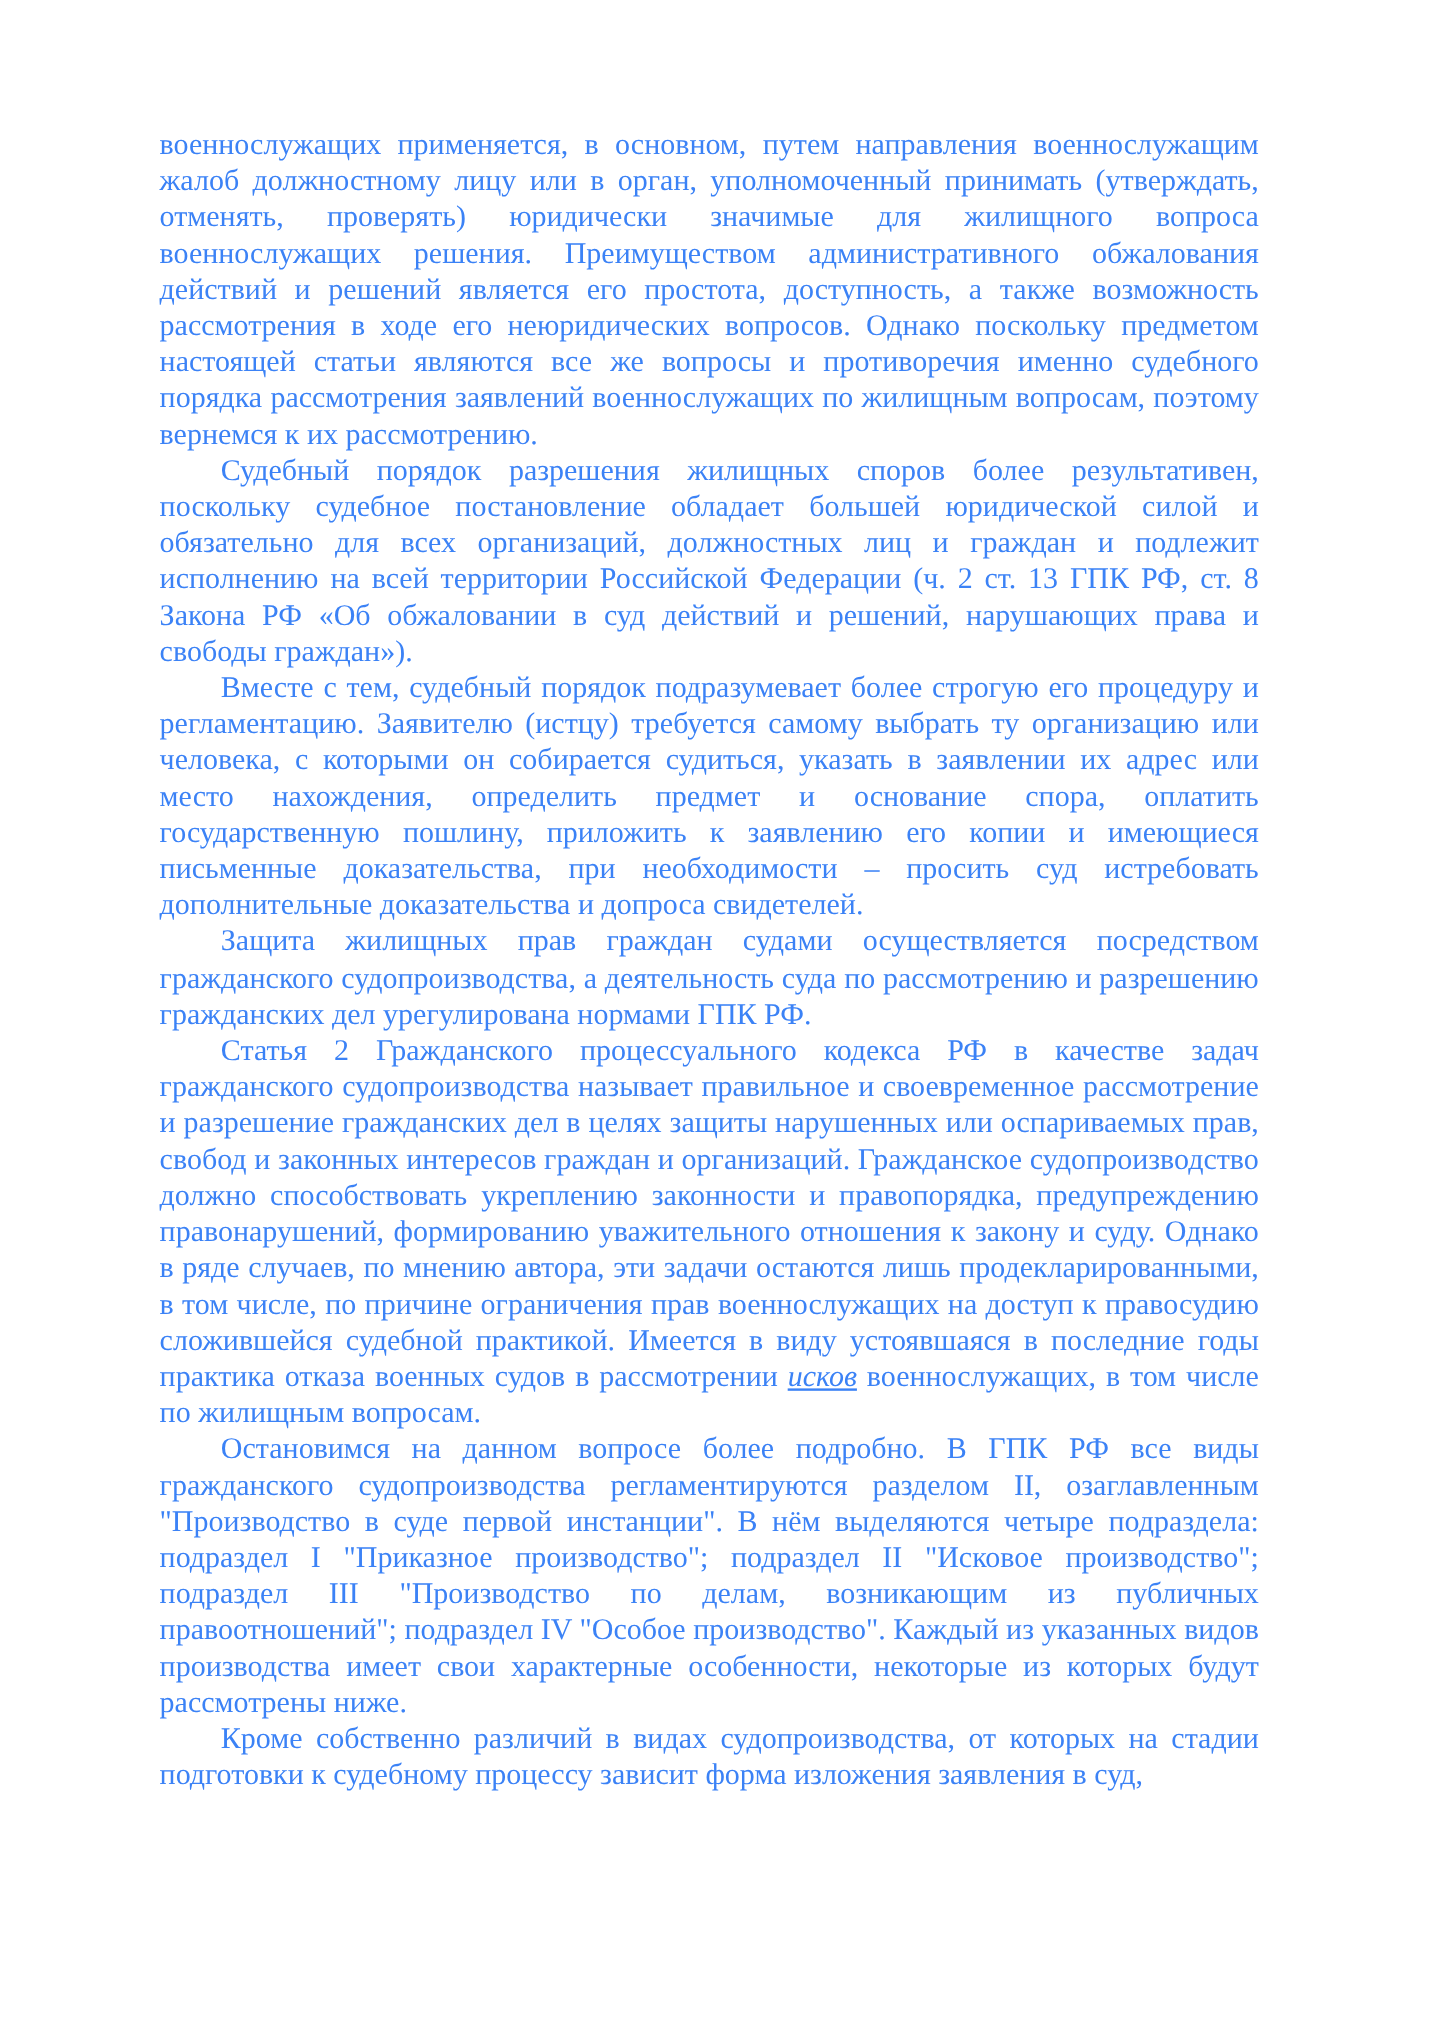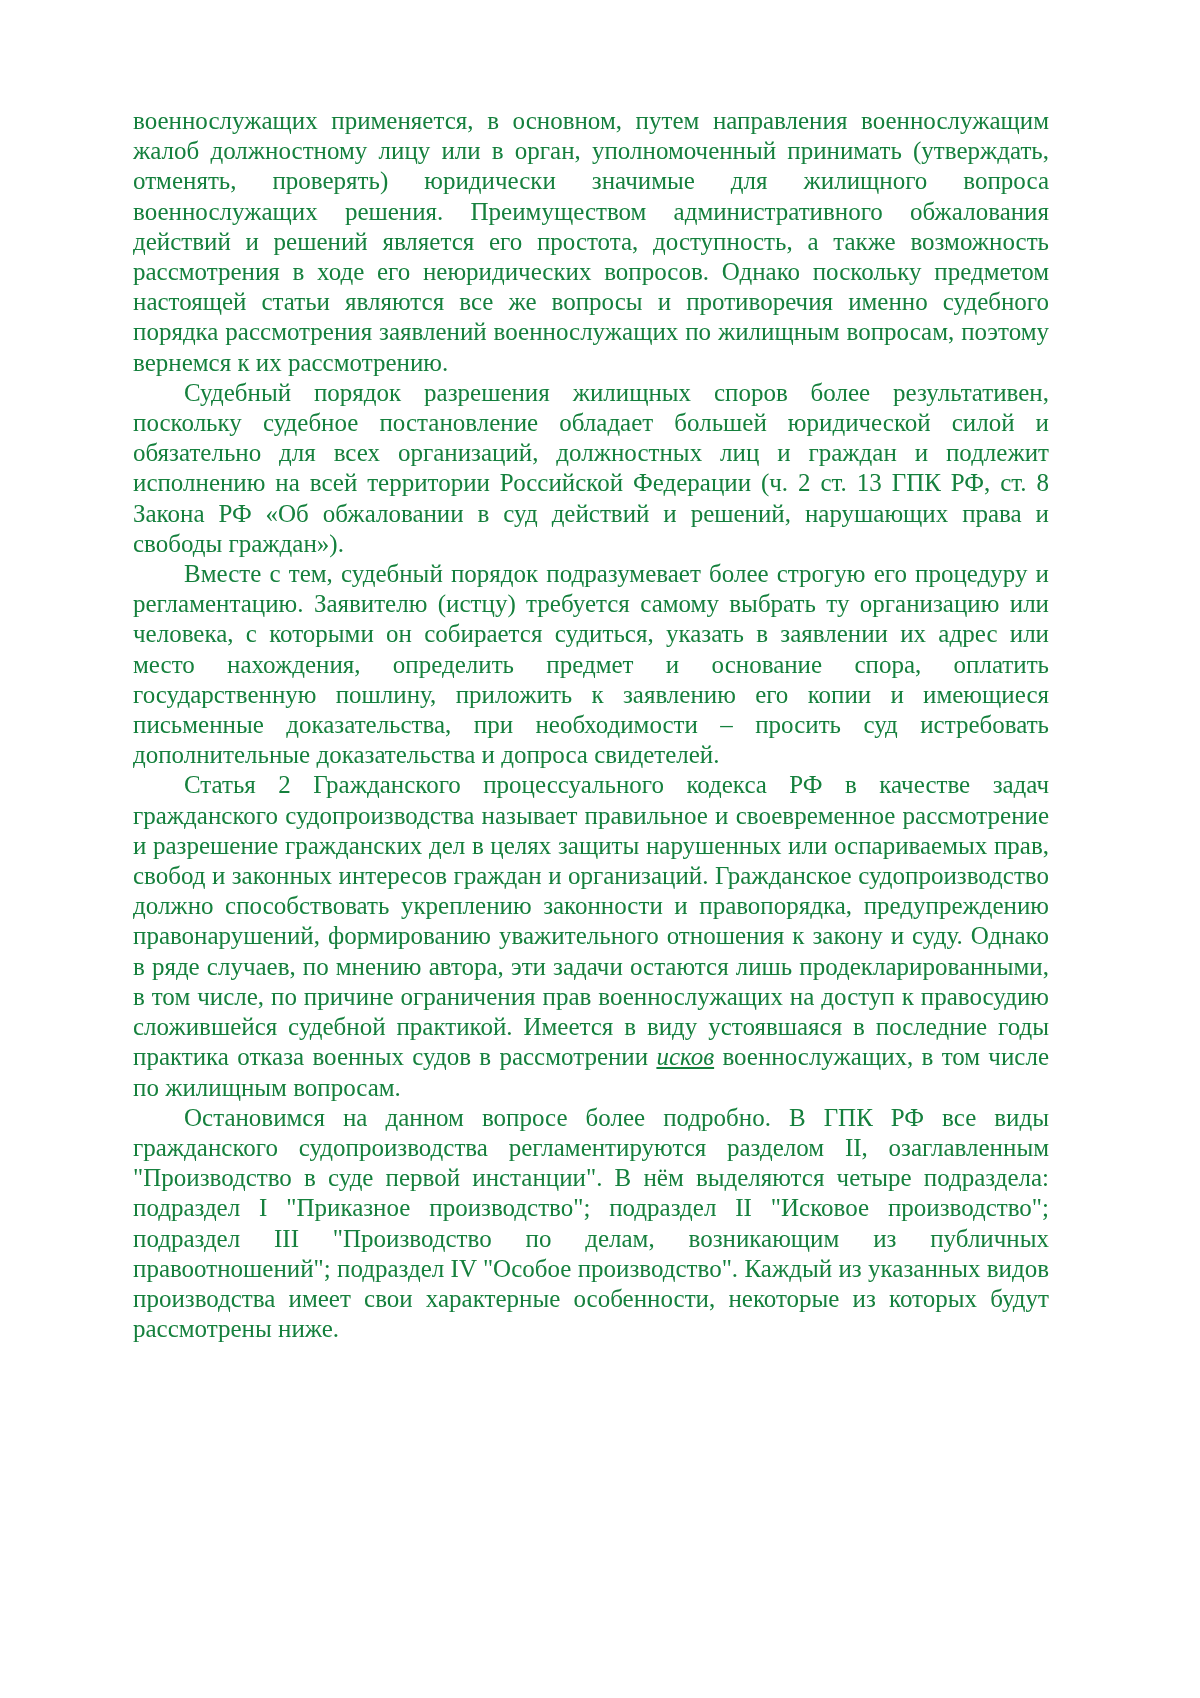--- a/index.html
+++ b/index.html
@@ -12,21 +12,21 @@
     background: #ffffff;
     position: relative;
     overflow: hidden;
     font-family: "Liberation Serif", "DejaVu Serif", serif;
   }
   .page-content {
     position: absolute;
     left: 133px;
     top: 106px;
     width: 916px;
-    color: #15803d;
+    color: #3b82f6;
     font-size: 25px;
     line-height: 30.2px;
     text-align: justify;
   }
   p.para {
     margin: 0;
     padding: 0;
     text-indent: 0;
   }
   p.para.indent {
@@ -37,15 +37,17 @@
     text-decoration: underline;
   }
 </style>
 </head>
 <body>
 
 <div class="page-content">
     <p class="para"><span>военнослужащих применяется, в основном, путем направления военнослужащим жалоб должностному лицу или в орган, уполномоченный принимать (утверждать, отменять, проверять) юридически значимые для жилищного вопроса военнослужащих решения. Преимуществом административного обжалования действий и решений является его простота, доступность, а также возможность рассмотрения в ходе его неюридических вопросов. Однако поскольку предметом настоящей статьи являются все же вопросы и противоречия именно судебного порядка рассмотрения заявлений военнослужащих по жилищным вопросам, поэтому вернемся к их рассмотрению.</span></p>
     <p class="para indent"><span>Судебный порядок разрешения жилищных споров более результативен, поскольку судебное постановление обладает большей юридической силой и обязательно для всех организаций, должностных лиц и граждан и подлежит исполнению на всей территории Российской Федерации (ч. 2 ст. 13 ГПК РФ, ст. 8 Закона РФ «Об обжаловании в суд действий и решений, нарушающих права и свободы граждан»).</span></p>
     <p class="para indent"><span>Вместе с тем, судебный порядок подразумевает более строгую его процедуру и регламентацию. Заявителю (истцу) требуется самому выбрать ту организацию или человека, с которыми он собирается судиться, указать в заявлении их адрес или место нахождения, определить предмет и основание спора, оплатить государственную пошлину, приложить к заявлению его копии и имеющиеся письменные доказательства, при необходимости – просить суд истребовать дополнительные доказательства и допроса свидетелей.</span></p>
+    <p class="para indent"><span>Защита жилищных прав граждан судами осуществляется посредством гражданского судопроизводства, а деятельность суда по рассмотрению и разрешению гражданских дел урегулирована нормами ГПК РФ.</span></p>
     <p class="para indent"><span>Статья 2 Гражданского процессуального кодекса РФ в качестве задач гражданского судопроизводства называет правильное и своевременное рассмотрение и разрешение гражданских дел в целях защиты нарушенных или оспариваемых прав, свобод и законных интересов граждан и организаций. Гражданское судопроизводство должно способствовать укреплению законности и правопорядка, предупреждению правонарушений, формированию уважительного отношения к закону и суду. Однако в ряде случаев, по мнению автора, эти задачи остаются лишь продекларированными, в том числе, по причине ограничения прав военнослужащих на доступ к правосудию сложившейся судебной практикой. Имеется в виду устоявшаяся в последние годы практика отказа военных судов в рассмотрении </span><span class="italic">исков</span><span> военнослужащих, в том числе по жилищным вопросам.</span></p>
     <p class="para indent"><span>Остановимся на данном вопросе более подробно. В ГПК РФ все виды гражданского судопроизводства регламентируются разделом II, озаглавленным "Производство в суде первой инстанции". В нём выделяются четыре подраздела: подраздел I "Приказное производство"; подраздел II "Исковое производство"; подраздел III "Производство по делам, возникающим из публичных правоотношений"; подраздел IV "Особое производство". Каждый из указанных видов производства имеет свои характерные особенности, некоторые из которых будут рассмотрены ниже.</span></p>
+    <p class="para indent"><span>Кроме собственно различий в видах судопроизводства, от которых на стадии подготовки к судебному процессу зависит форма изложения заявления в суд,</span></p>
   </div>
 
 </body></html>

